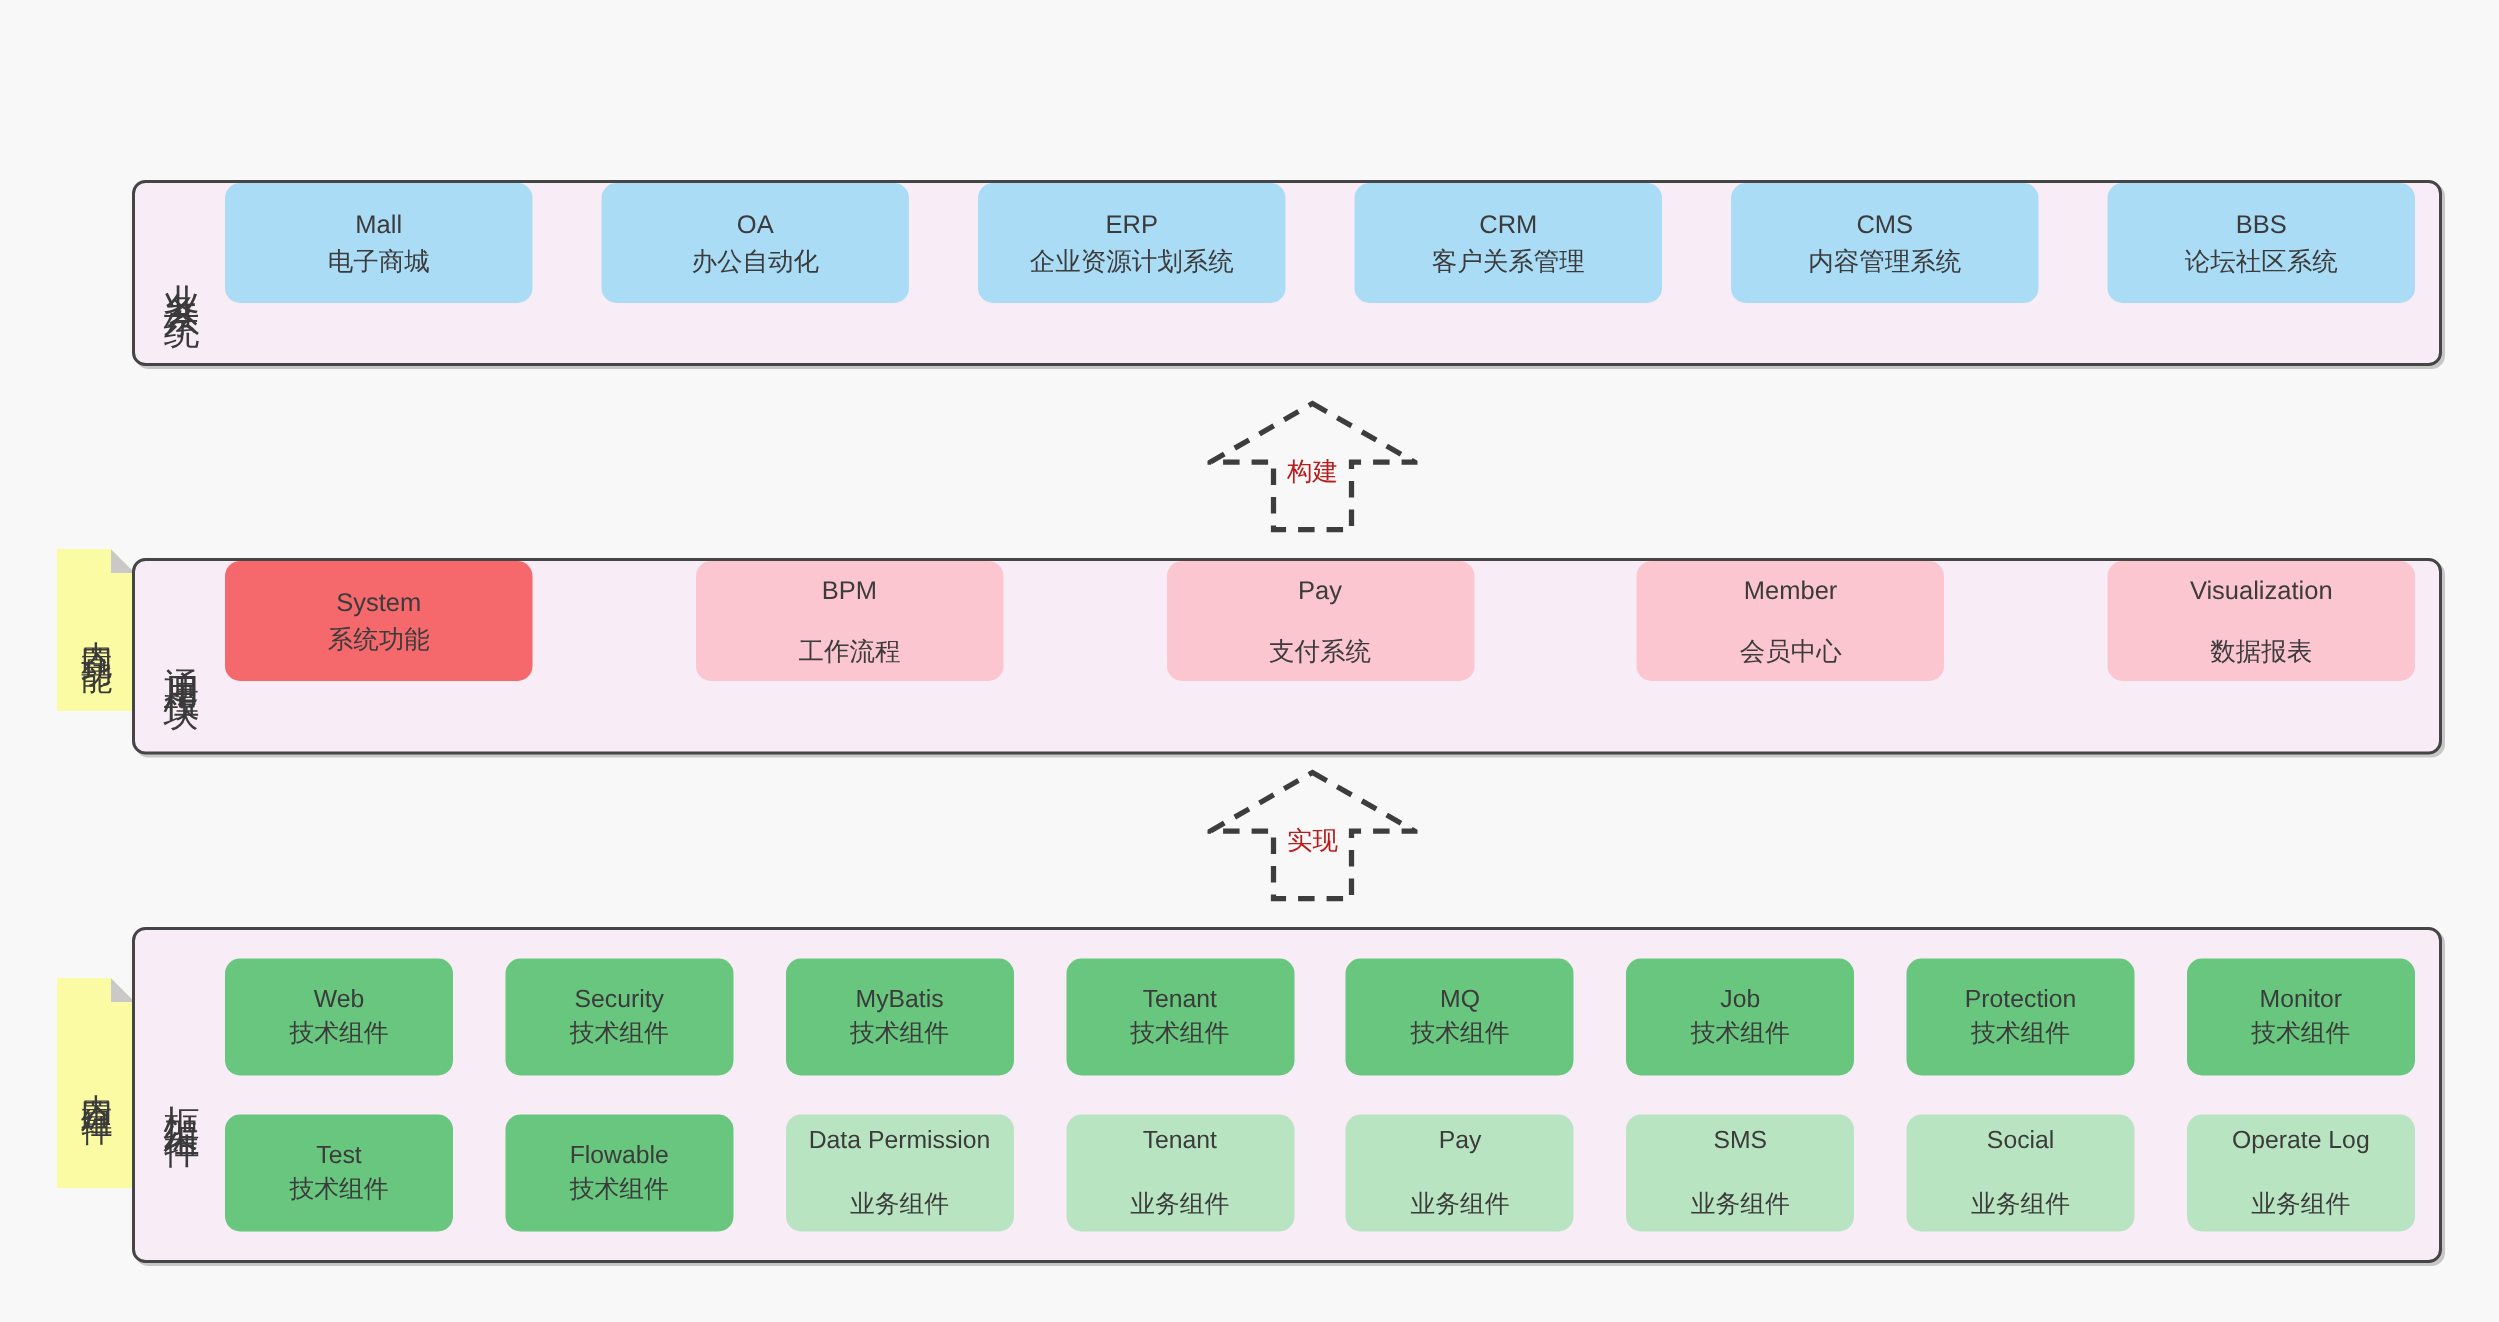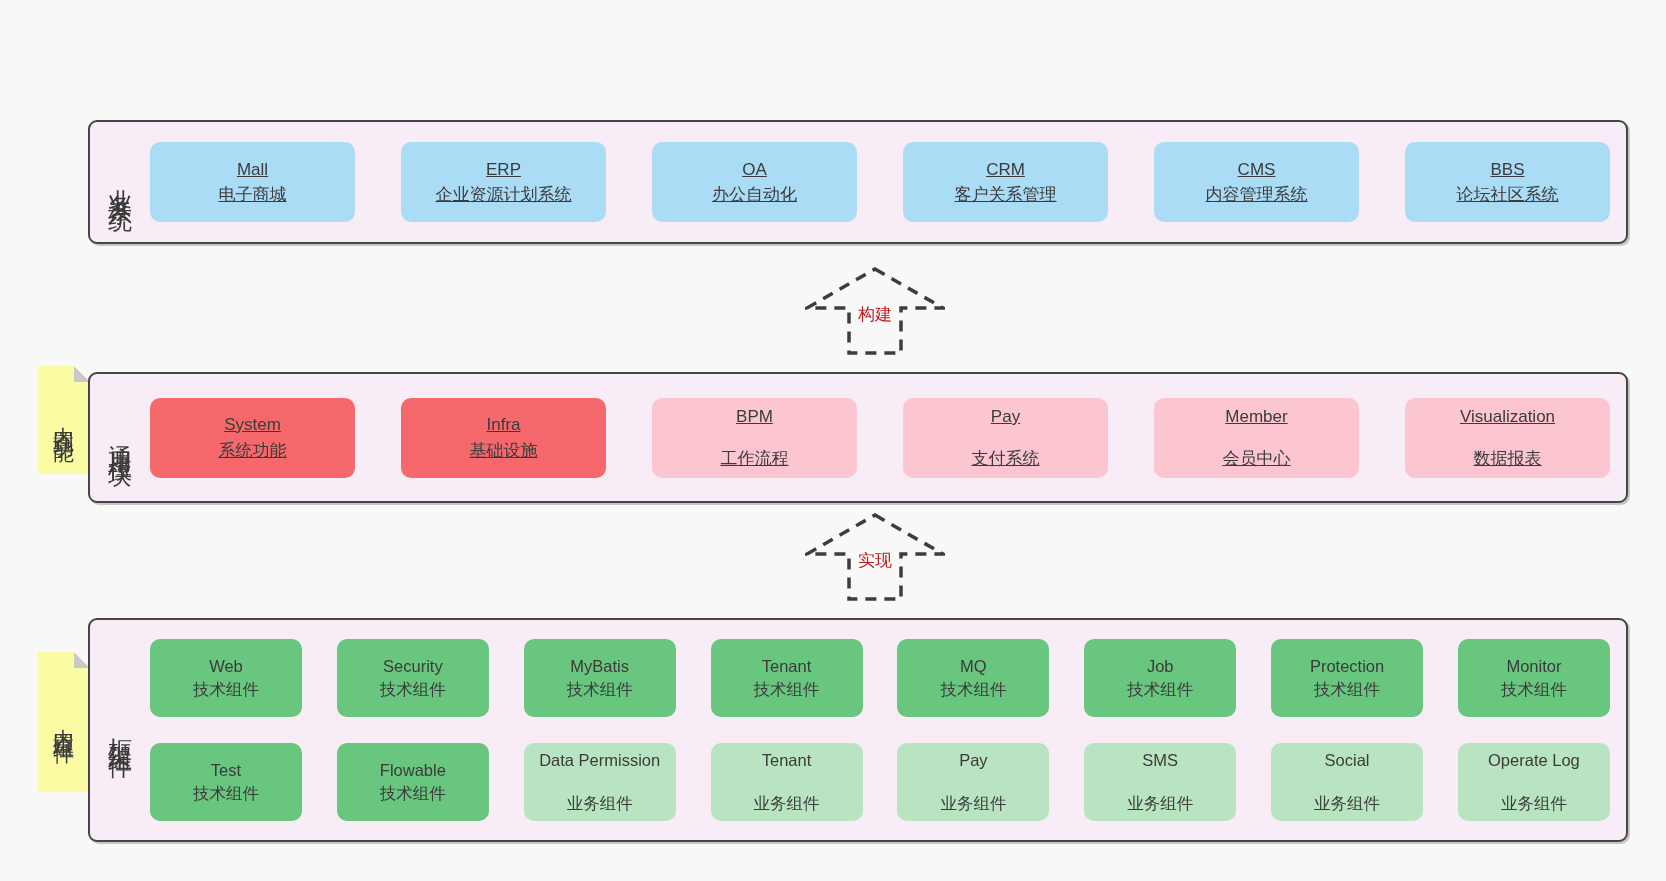--- a/index.html
+++ b/index.html
@@ -20,21 +20,21 @@
     border-radius:9px;box-shadow:2px 2px 0 rgba(110,110,110,.35);
   }
   #panel-business{top:120px;height:124px;}
   #panel-modules{top:372px;height:131px;}
   #panel-framework{top:618px;height:224px;}
   .panel-label{width:60px;display:flex;align-items:center;justify-content:center;flex:none;}
   .vtext{
     writing-mode:vertical-rl;text-orientation:upright;
     font-size:24px;letter-spacing:6px;color:#3a3a3a;line-height:1;
   }
-  .boxes{flex:1;display:flex;justify-content:space-between;align-items:center;padding:0 16px 0 0;text-decoration:underline;}
+  .boxes{flex:1;display:flex;justify-content:space-between;padding:0 16px 0 0;}
   .box{
     border-radius:10px;display:flex;flex-direction:column;justify-content:center;
     align-items:center;text-align:center;font-size:17px;line-height:1.5;padding:3px;
   }
   .w-box{width:205px;height:80px;}
   .g-box{width:152px;height:78px;font-size:16.5px;line-height:1.42;}
   .blue{background:var(--blue);} .red{background:var(--red);} .pink{background:var(--pink);gap:16px;}
   .green{background:var(--green);align-items:center;} .lightgreen{background:var(--light-green);gap:20px;}
   .boxes-col{flex:1;display:flex;flex-direction:column;justify-content:center;gap:26px;padding:0 16px 0 0;}
   .box-row{display:flex;justify-content:space-between;}
@@ -65,26 +65,26 @@
 <div class="panel" id="panel-business">
   <div class="panel-label">
     <span class="vtext">业务系统</span>
   </div>
   <div class="boxes">
     <div class="box w-box blue">
       <div>Mall</div>
       <div>电子商城</div>
     </div>
     <div class="box w-box blue">
+      <div>OA</div>
+      <div>办公自动化</div>
+    </div>
+    <div class="box w-box blue">
       <div>ERP</div>
       <div>企业资源计划系统</div>
-    </div>
-    <div class="box w-box blue">
-      <div>OA</div>
-      <div>办公自动化</div>
     </div>
     <div class="box w-box blue">
       <div>CRM</div>
       <div>客户关系管理</div>
     </div>
     <div class="box w-box blue">
       <div>CMS</div>
       <div>内容管理系统</div>
     </div>
     <div class="box w-box blue">
@@ -108,24 +108,20 @@
 
 <div class="panel" id="panel-modules">
   <div class="panel-label">
     <span class="vtext">通用模块</span>
   </div>
   <div class="boxes">
     <div class="box w-box red">
       <div>System</div>
       <div>系统功能</div>
     </div>
-    <div class="box w-box red">
-      <div>Infra</div>
-      <div>基础设施</div>
-    </div>
     <div class="box w-box pink">
       <div>BPM</div>
       <div>工作流程</div>
     </div>
     <div class="box w-box pink">
       <div>Pay</div>
       <div>支付系统</div>
     </div>
     <div class="box w-box pink">
       <div>Member</div>

